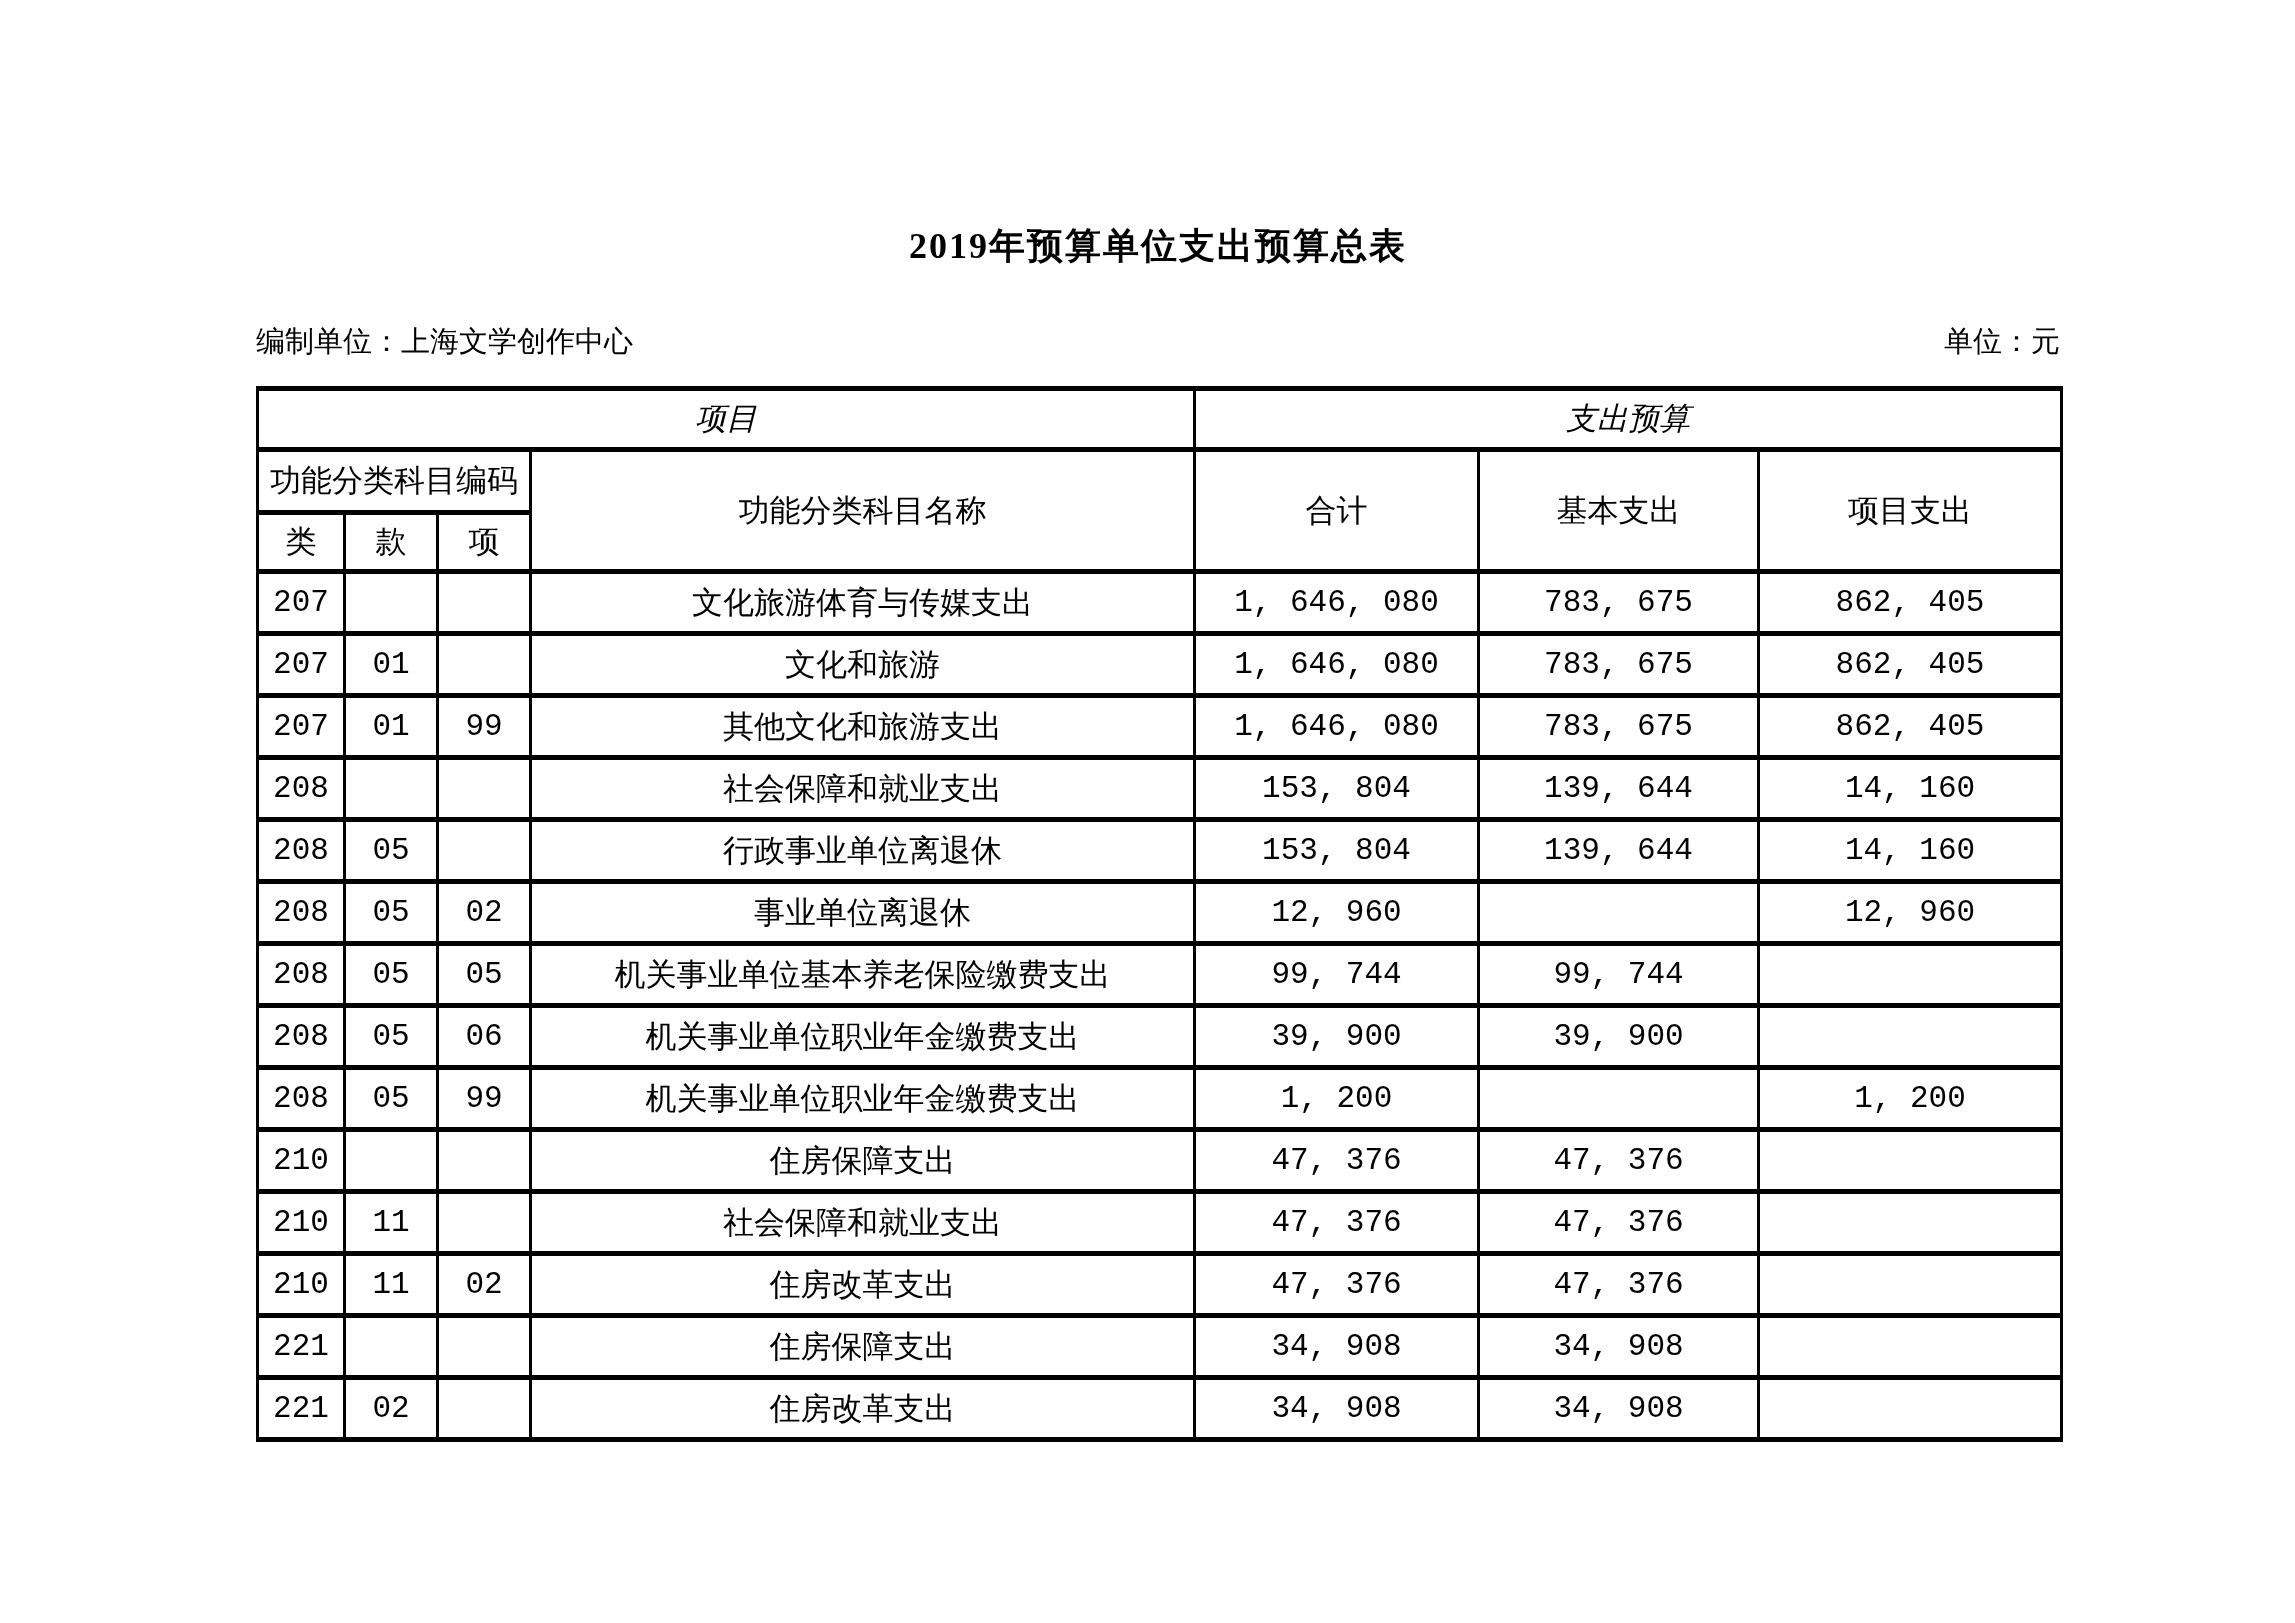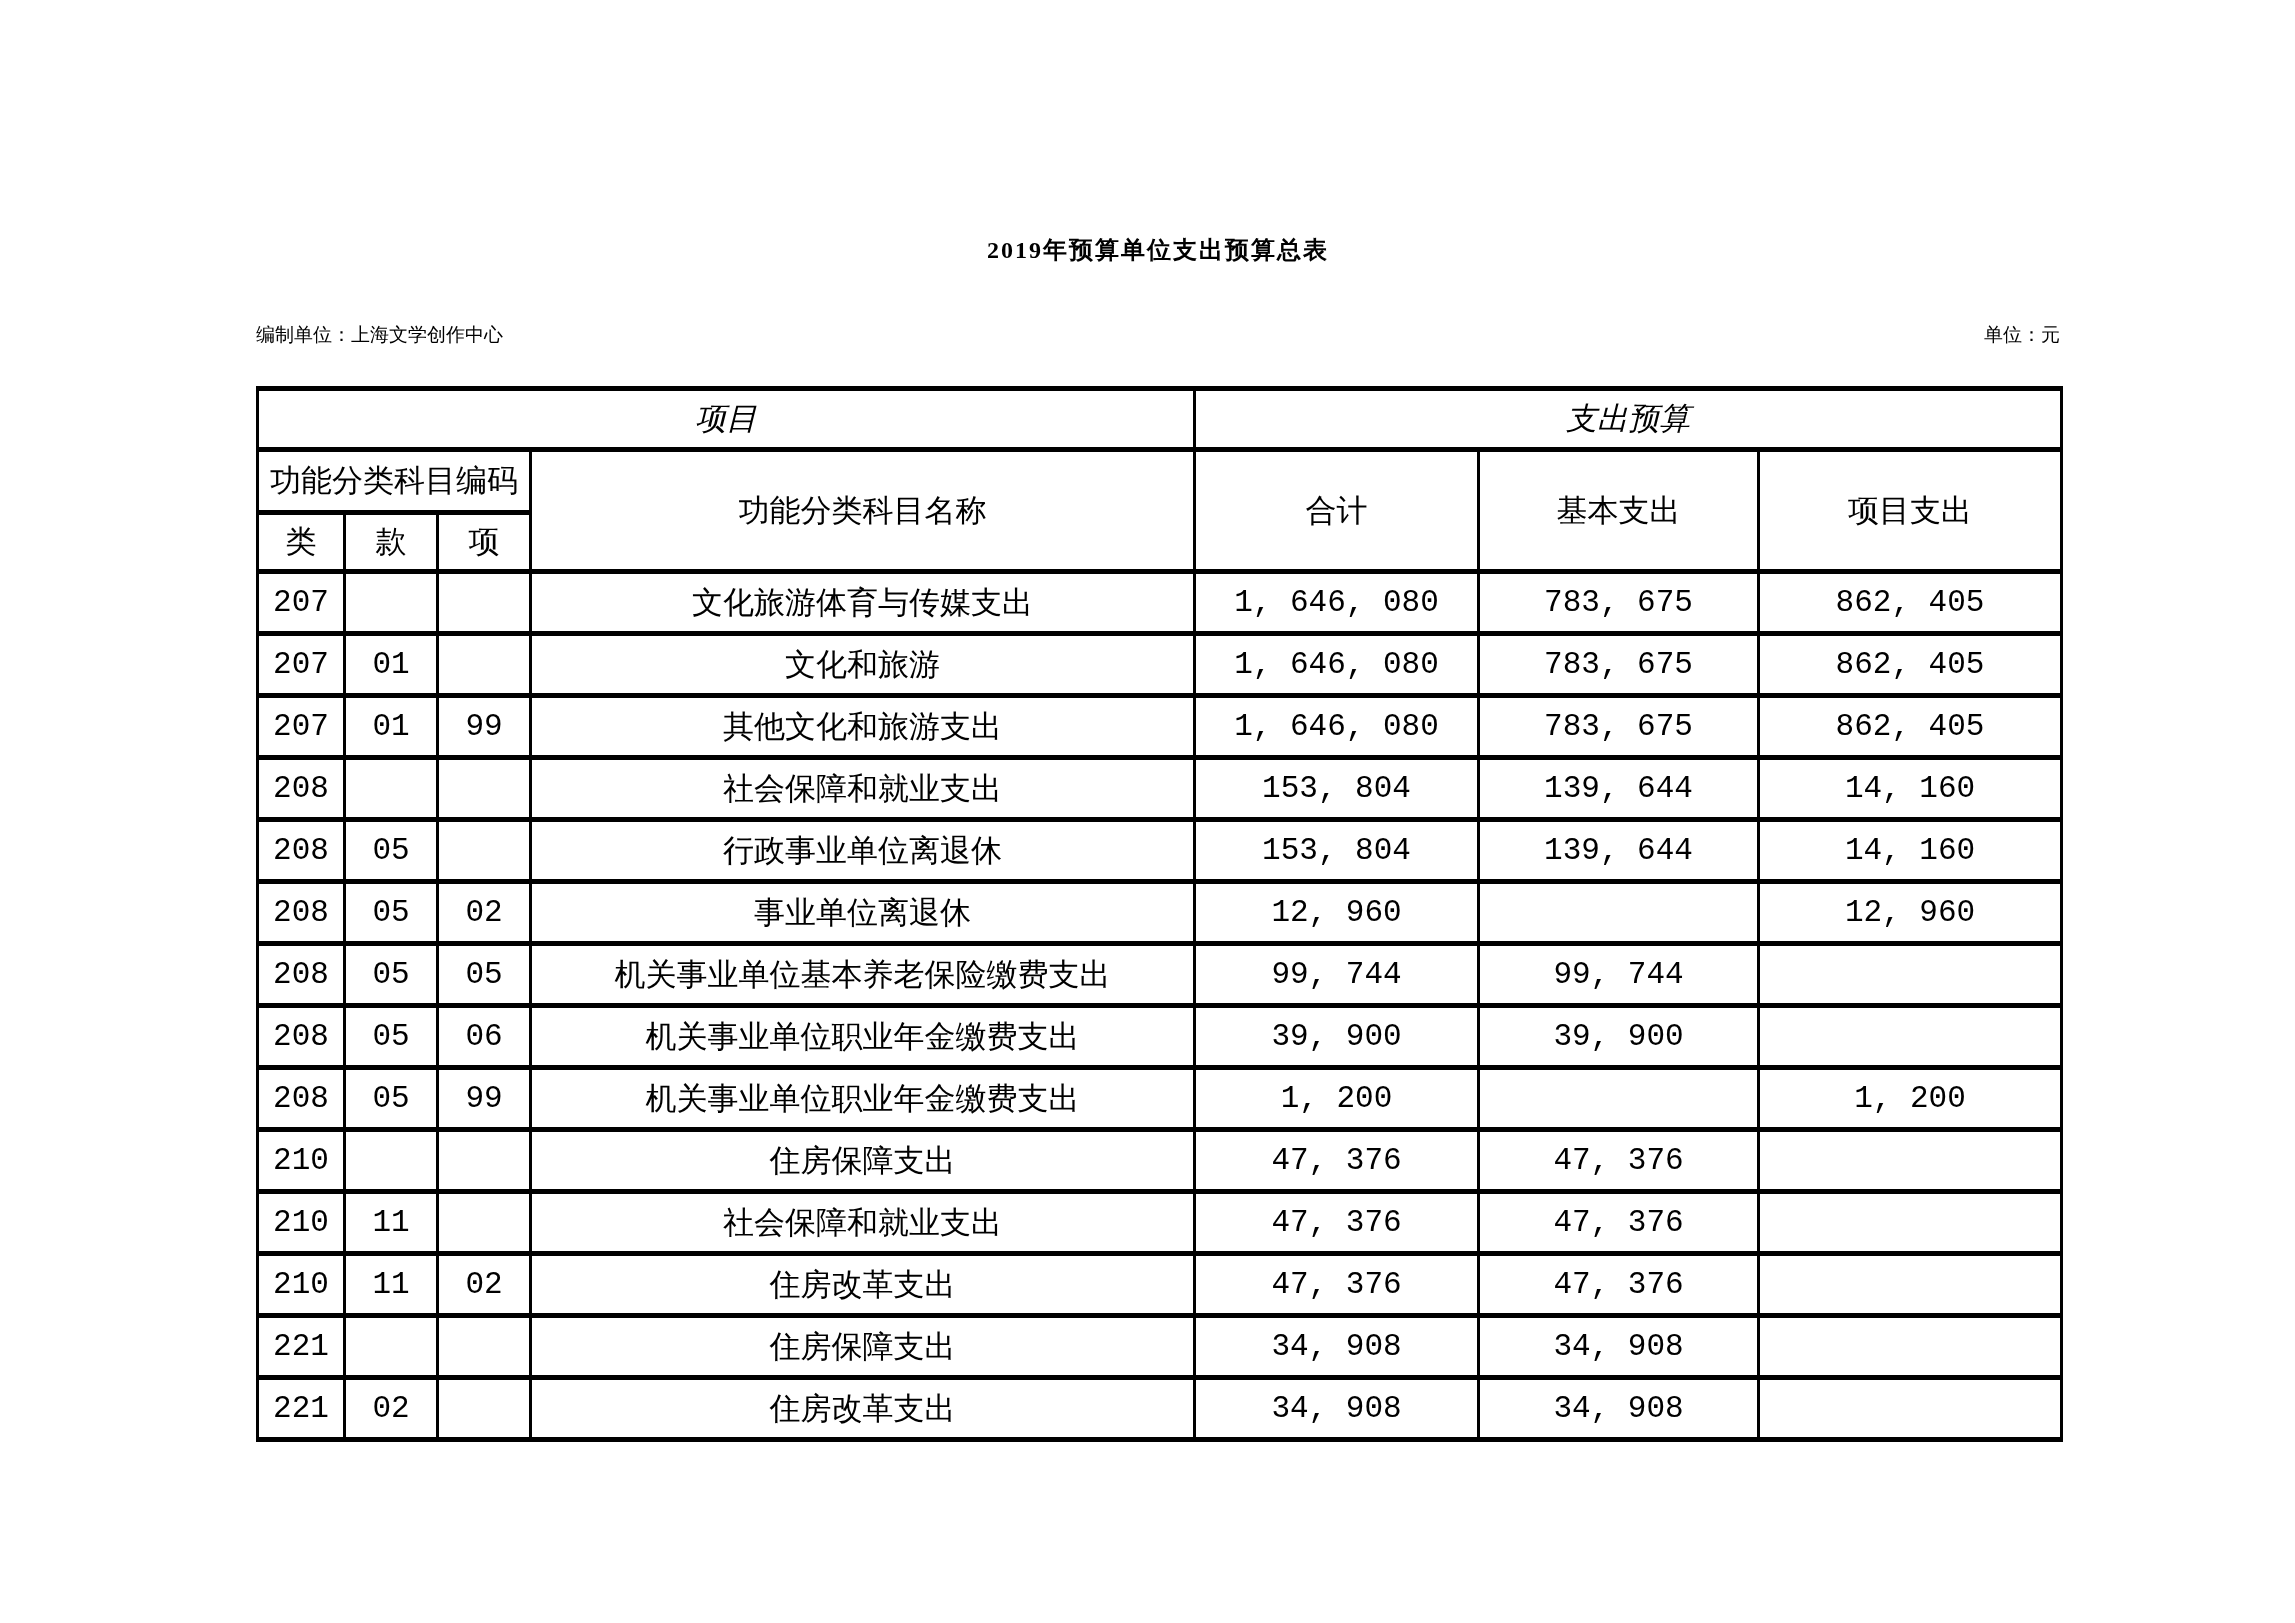--- a/index.html
+++ b/index.html
@@ -17,38 +17,38 @@
   }
   .content {
     position: absolute;
     left: 256px;
     top: 0;
     width: 1804px;
     height: 1623px;
   }
   .doc-title {
     position: absolute;
-    top: 234px;
+    top: 222px;
     left: 0;
     width: 100%;
     text-align: center;
-    font-size: 24px;
+    font-size: 36px;
     font-weight: bold;
     letter-spacing: 2px;
     white-space: nowrap;
   }
   .meta-row {
     position: absolute;
     top: 322px;
     left: 0;
     width: 100%;
     display: flex;
     justify-content: space-between;
     align-items: flex-end;
-    font-size: 19px;
+    font-size: 29px;
     white-space: nowrap;
   }
   table.budget {
     position: absolute;
     top: 386px;
     left: 0;
     width: 1804px;
     border-collapse: collapse;
     table-layout: fixed;
   }

